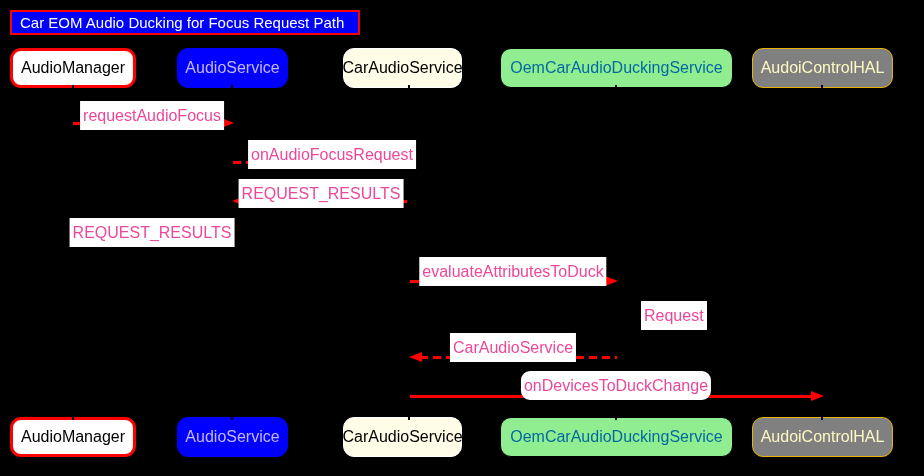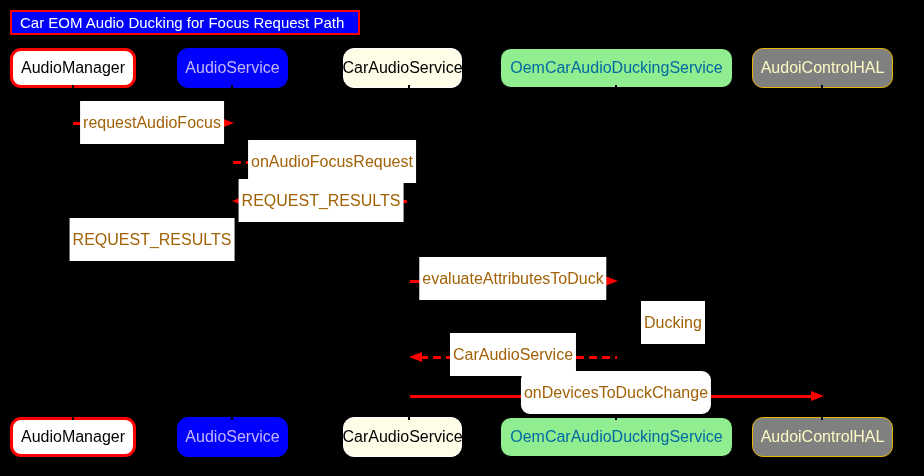--- a/index.html
+++ b/index.html
@@ -63,24 +63,24 @@
   .ll-audiomanager { left: 72px; }
   .ll-audioservice { left: 231px; }
   .ll-caraudio     { left: 408px; }
   .ll-oemducking   { left: 615px; }
   .ll-audiocontrol { left: 821px; }
 
   
   .msg-label {
     position: absolute;
     background: #ffffff;
-    color: #a16207;
+    color: #ec4899;
     font-size: 16px;
     line-height: 19px;
-    padding: 12px 3px;
+    padding: 5px 3px;
     white-space: nowrap;
     transform: translateX(-50%);
     z-index: 4;
   }
   .msg-label.no-center { transform: none; }
 
   .arrow {
     position: absolute;
     height: 10px;
     z-index: 3;
@@ -159,21 +159,21 @@
 
   <div>
     <div class="msg-label" style="left:513px; top:257px;">evaluateAttributesToDuck</div>
     <div class="arrow dir-right" style="left:410px; width:207px; top:276px;">
       <div class="line line-solid"></div>
       <div class="head"></div>
     </div>
   </div>
 
   <div>
-    <div class="msg-label no-center" style="left:641px; top:301px;">Ducking</div>
+    <div class="msg-label no-center" style="left:641px; top:301px;">Request</div>
   </div>
 
   <div>
     <div class="msg-label" style="left:513px; top:333px;">CarAudioService</div>
     <div class="arrow dir-left" style="left:410px; width:207px; top:352px;">
       <div class="line line-dashed"></div>
       <div class="head"></div>
     </div>
   </div>
 

